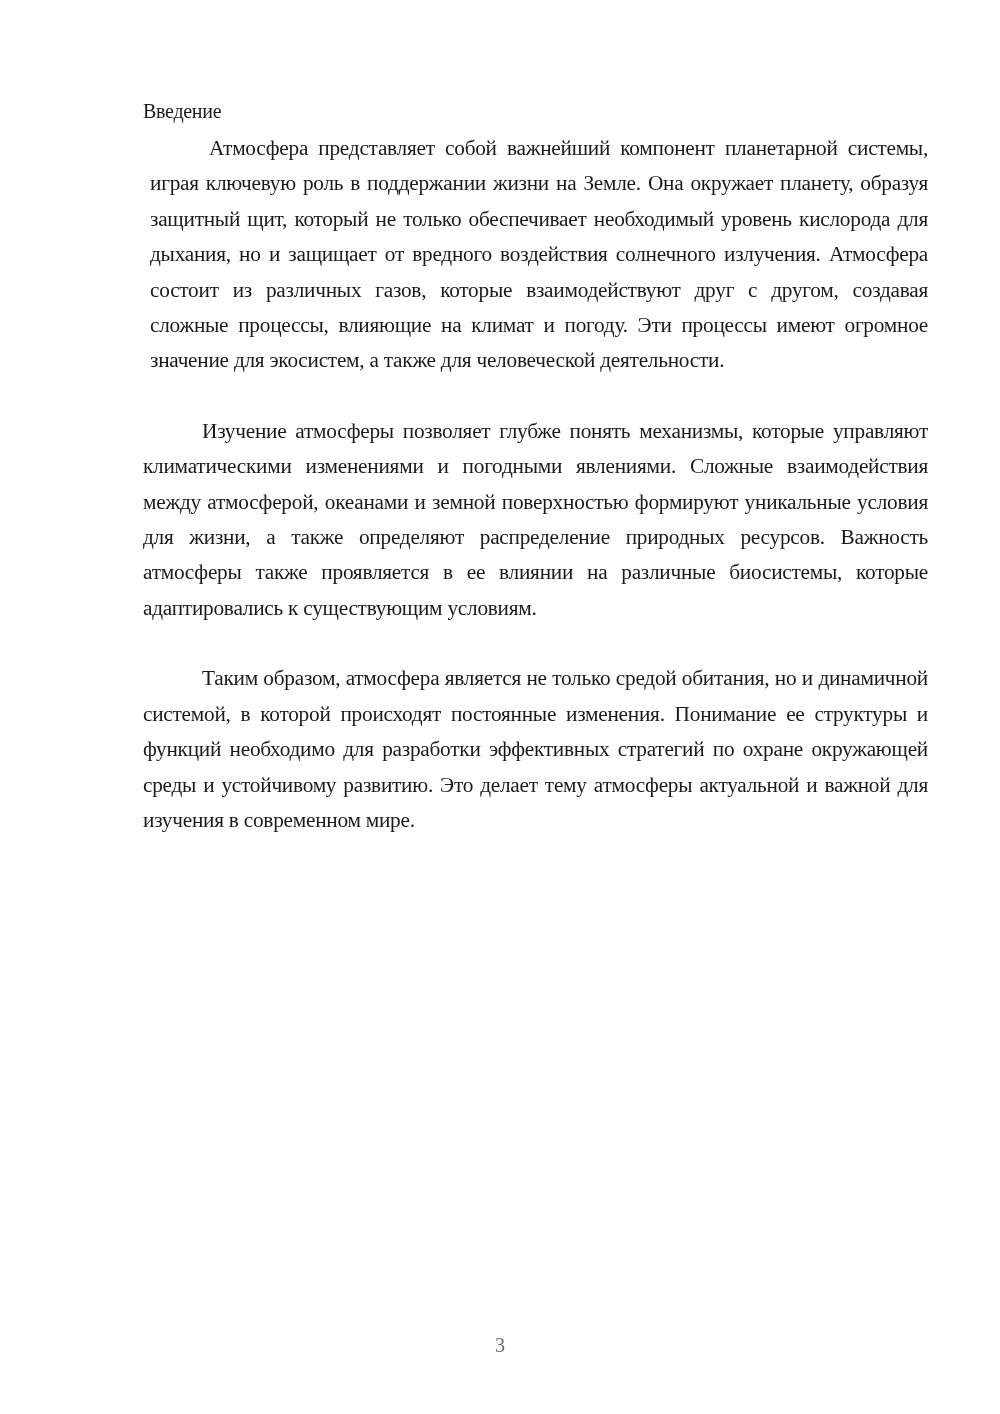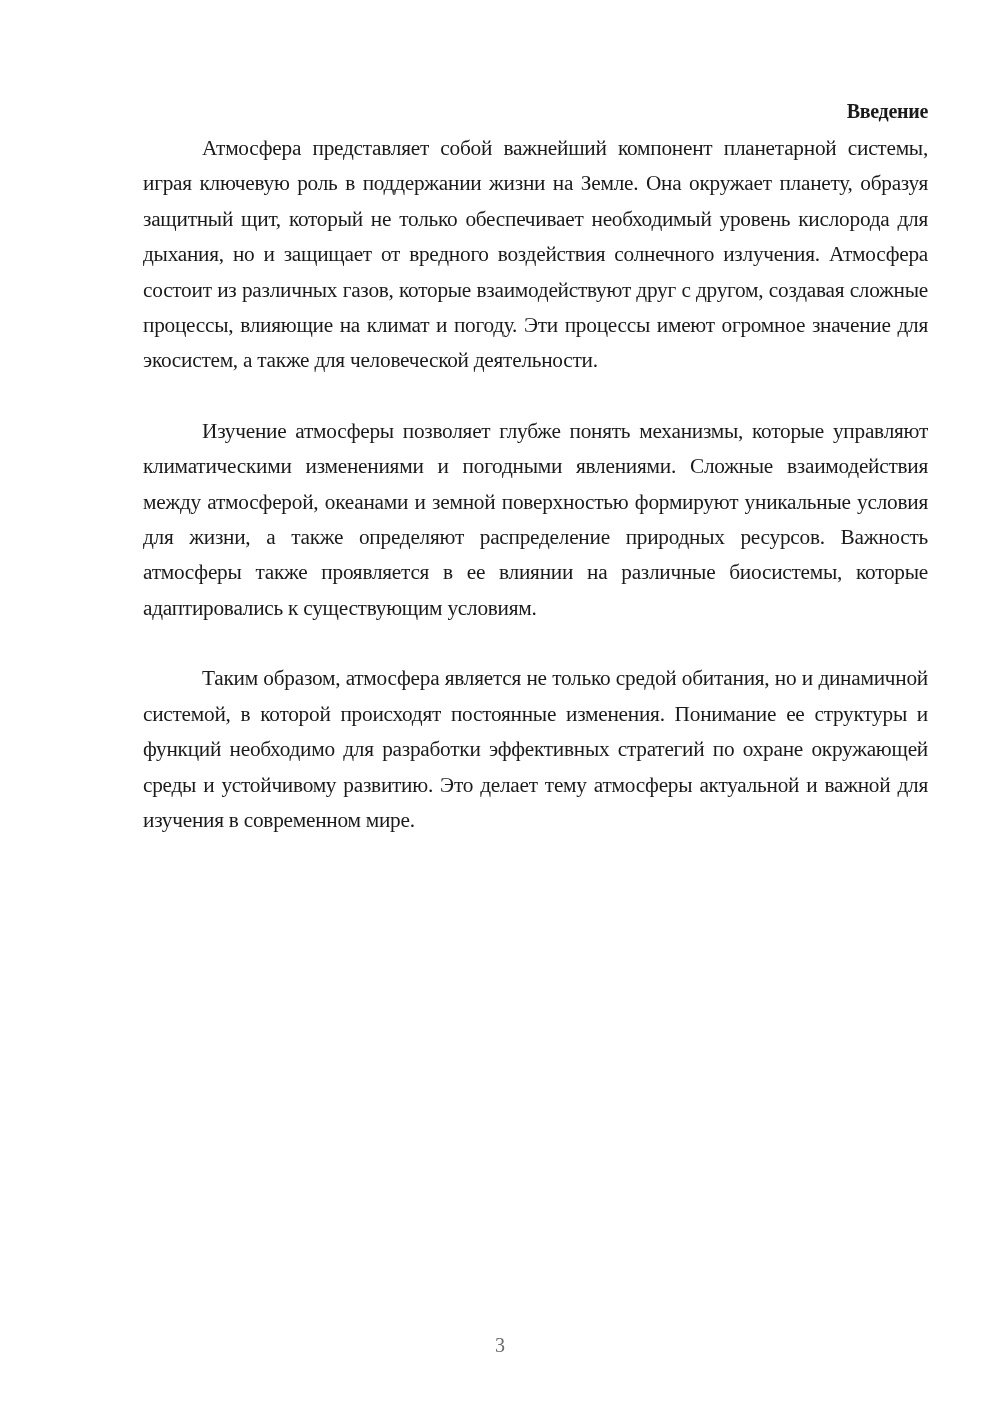--- a/index.html
+++ b/index.html
@@ -15,40 +15,40 @@
       font-family: "Liberation Serif", "DejaVu Serif", serif;
       color: #1a1a1a;
     }
     .page {
       position: absolute;
       left: 143px;
       top: 94px;
       width: 785px;
     }
     .title {
-      text-align: right;
-      font-weight: bold;
+      text-align: left;
+      font-weight: normal;
       font-size: 20px;
       line-height: 35px;
       margin: 0 0 0 0;
       letter-spacing: -0.3px;
     }
     .para {
       margin: 0;
       font-size: 21.3px;
       line-height: 35.4px;
       text-align: justify;
       text-indent: 59px;
       letter-spacing: -0.25px;
       word-spacing: 0px;
     }
     .para + .para {
       margin-top: 35px;
     }
-    .p1 { margin-top: 2px; }
+    .p1 { margin-top: 2px; margin-left: 7px; }
     .page-number {
       position: absolute;
       left: 0;
       width: 1000px;
       top: 1334px;
       text-align: center;
       font-size: 20px;
       color: #6a6a6a;
     }
   </style>

